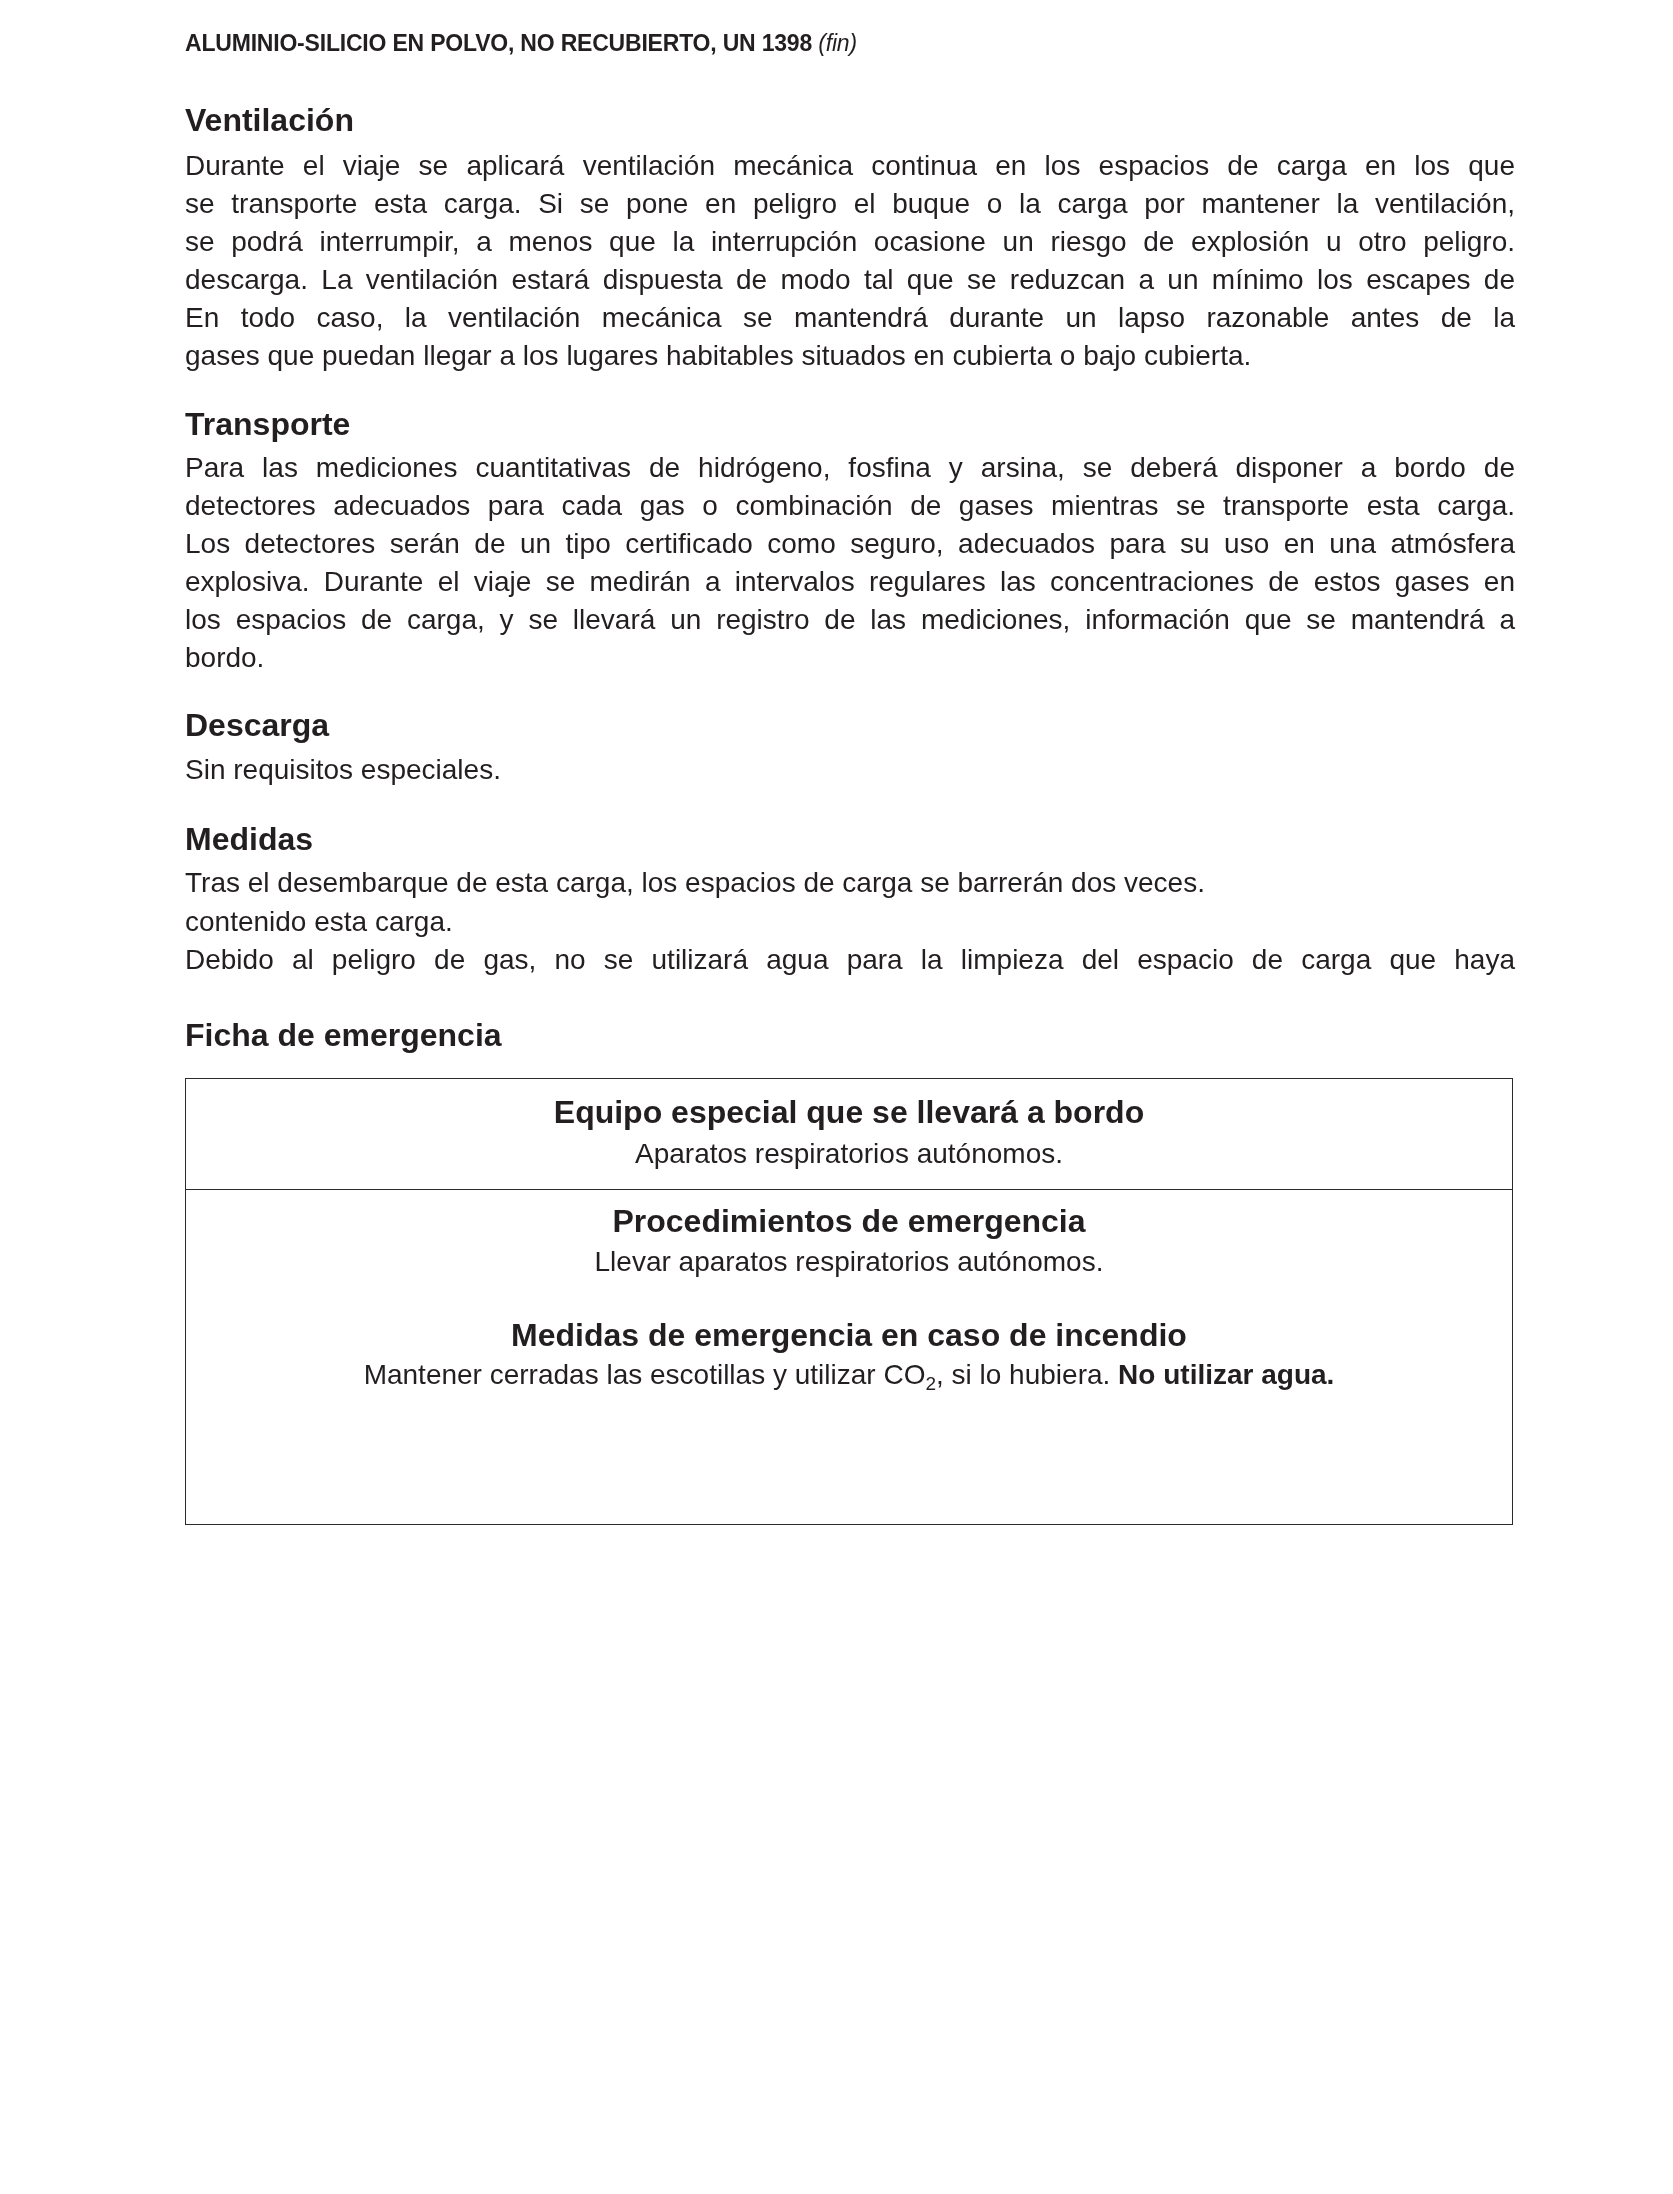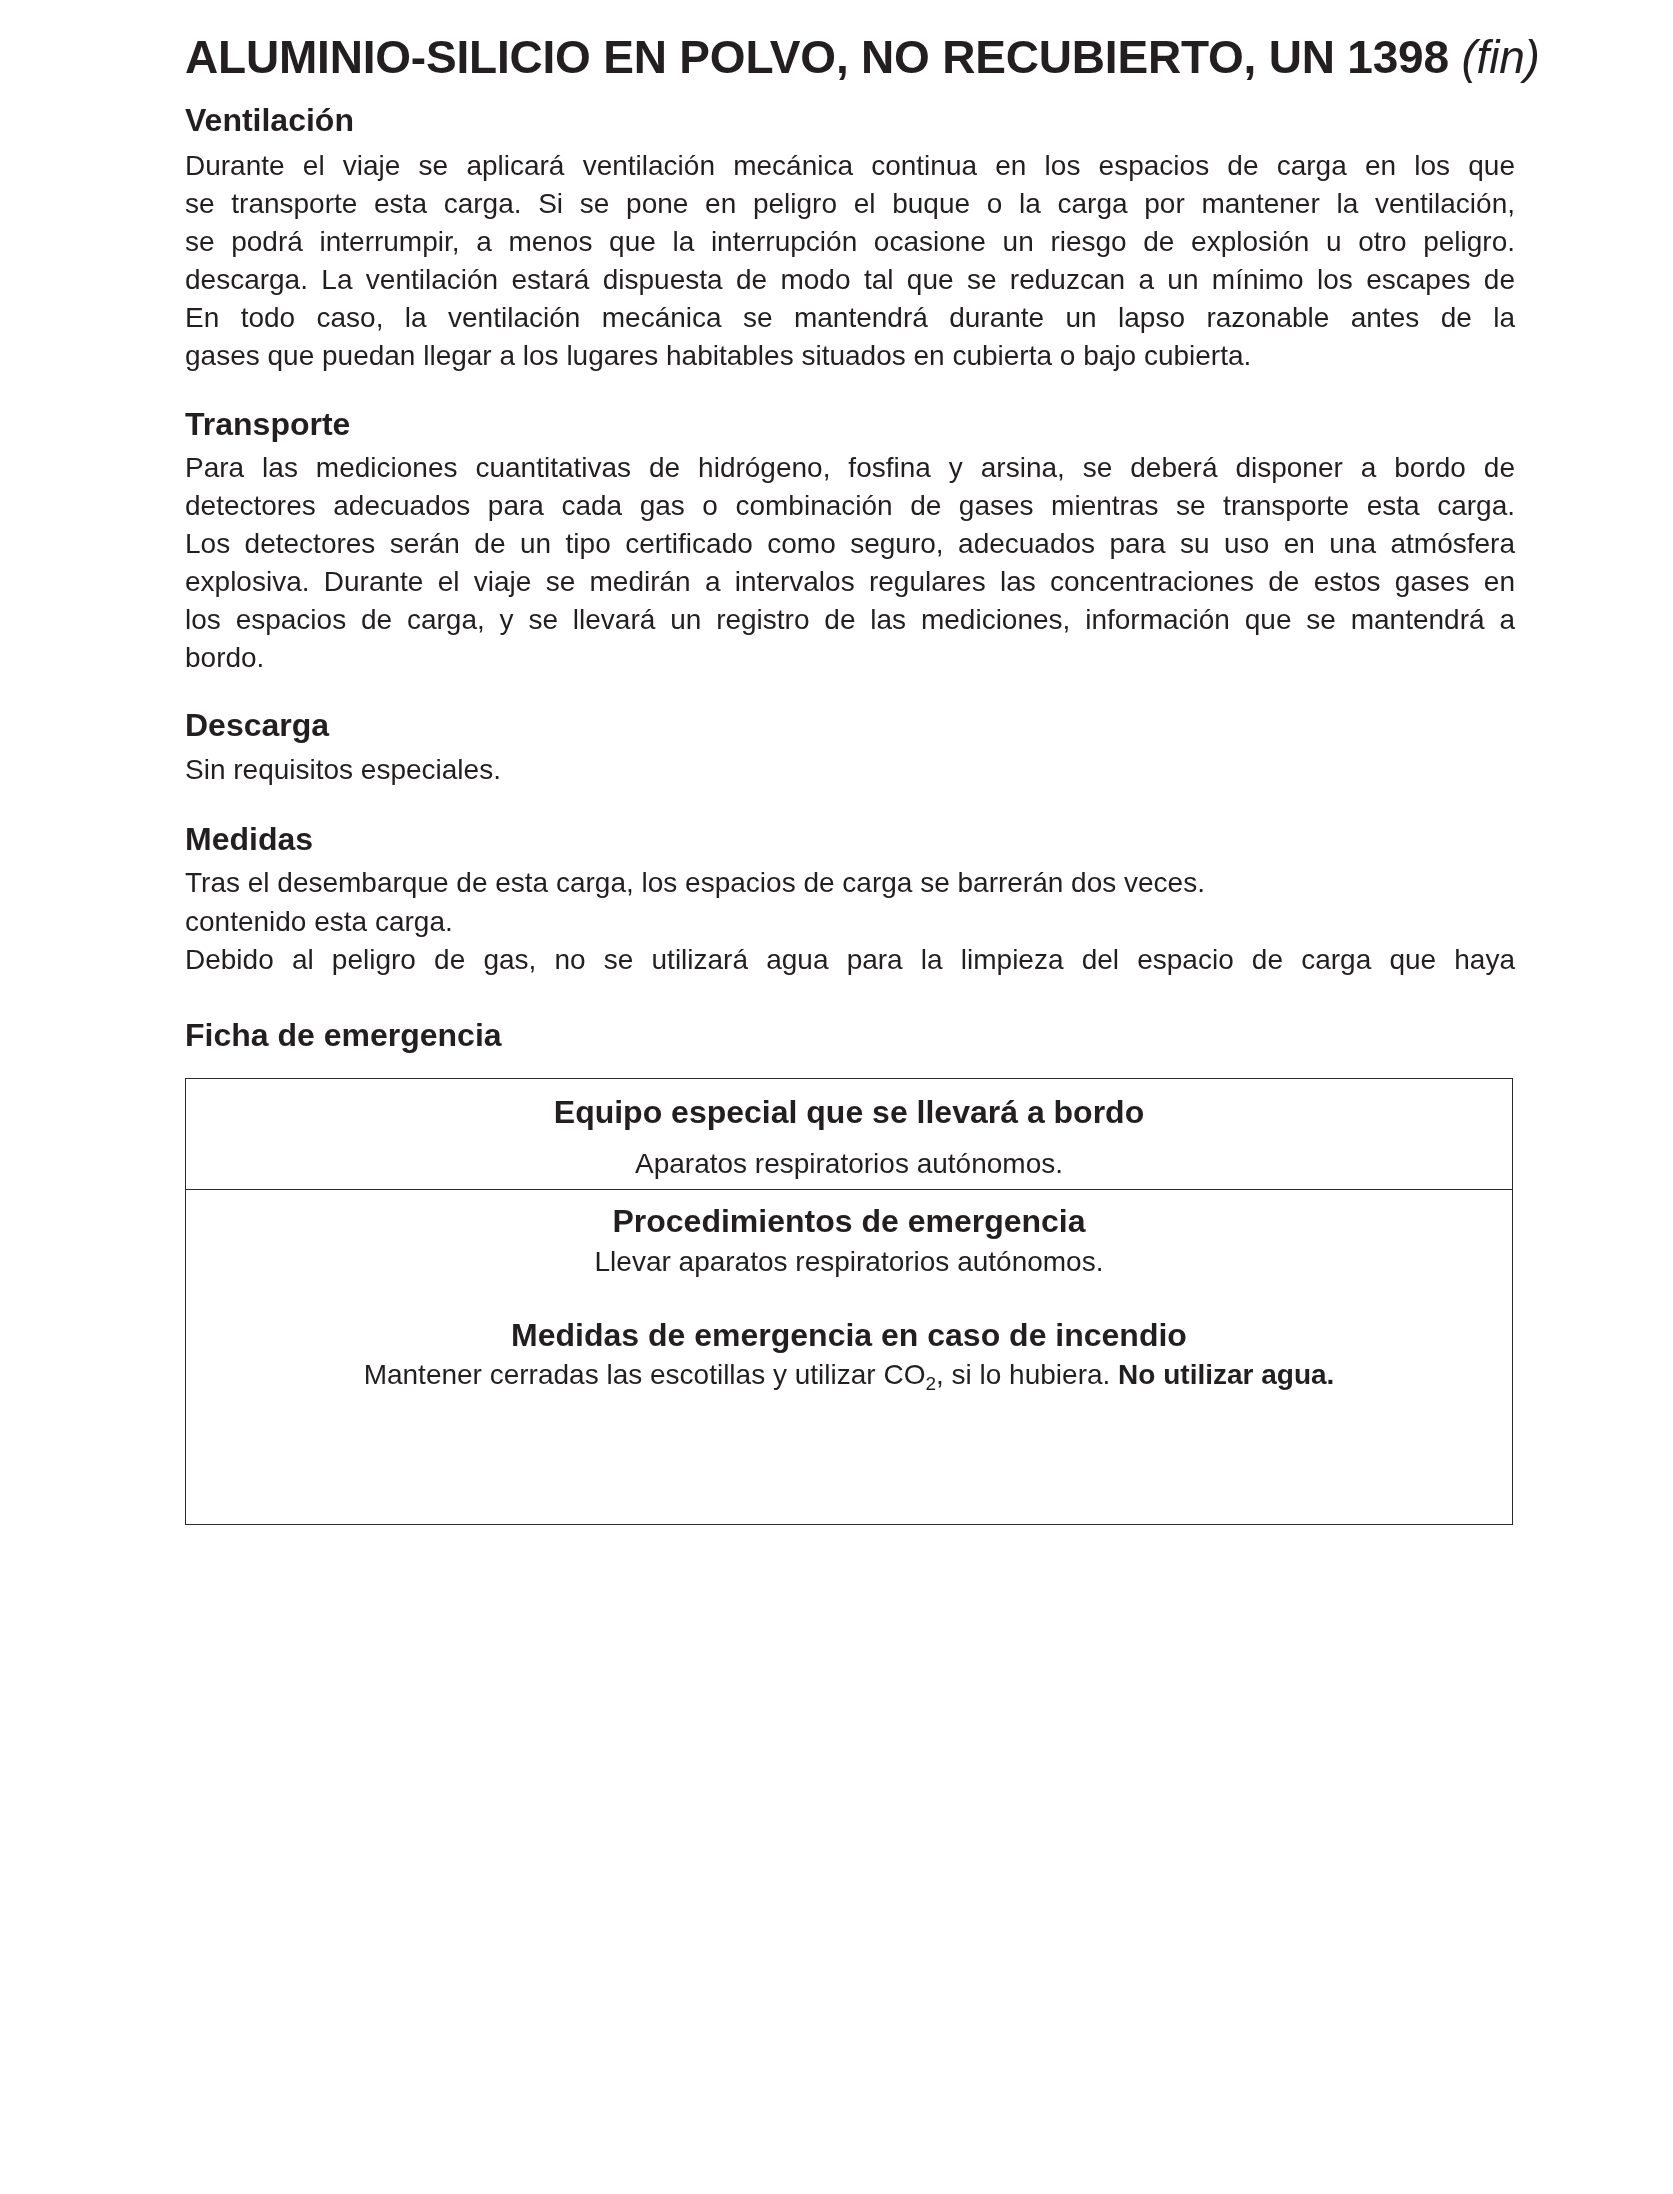--- a/index.html
+++ b/index.html
@@ -3,21 +3,21 @@
 <meta charset="utf-8">
 <style>
   html, body { margin: 0; padding: 0; background: #ffffff; }
   body {
     width: 1673px; height: 2194px; position: relative; overflow: hidden;
     color: #231f20;
     font-family: "Liberation Sans", "DejaVu Sans", sans-serif;
   }
   .abs { position: absolute; }
   .title {
-    left: 185px; top: 30px; font-size: 46px; font-weight: bold; white-space: nowrap;
+    left: 185px; top: 30px; font-size: 23px; font-weight: bold; white-space: nowrap;
     letter-spacing: -0.2px;
   }
   .title .fin { font-weight: normal; font-style: italic; }
   .heading {
     left: 185px; font-size: 32px; font-weight: bold; white-space: nowrap; line-height: 38px;
   }
   .para { left: 185px; width: 1330px; font-size: 28px; line-height: 38px; }
   .line { display: block; height: 38px; white-space: nowrap; text-align: justify; text-align-last: justify; }
   .line.last { text-align-last: left; }
   .line.single { text-align-last: left; }
@@ -74,21 +74,21 @@
   <span class="line last">contenido esta carga.</span>
   <span class="line">Debido al peligro de gas, no se utilizará agua para la limpieza del espacio de carga que haya</span>
 </div>
 
 <div class="abs heading" style="top:1016px">Ficha de emergencia</div>
 
 <div class="abs ficha">
 
   <div class="cell" style="top:14.2px">
     <div class="cell-title">Equipo especial que se llevará a bordo</div>
-    <div class="cell-text" style="margin-top:14px">Aparatos respiratorios autónomos.</div>
+    <div class="cell-text" style="margin-top:4px">Aparatos respiratorios autónomos.</div>
   </div>
 
   <div class="cell-divider"></div>
 
   <div class="cell" style="top:123px">
     <div class="cell-title">Procedimientos de emergencia</div>
     <div class="cell-text" style="margin-top:3.2px">Llevar aparatos respiratorios autónomos.</div>
   </div>
 
   <div class="cell" style="top:237px">

